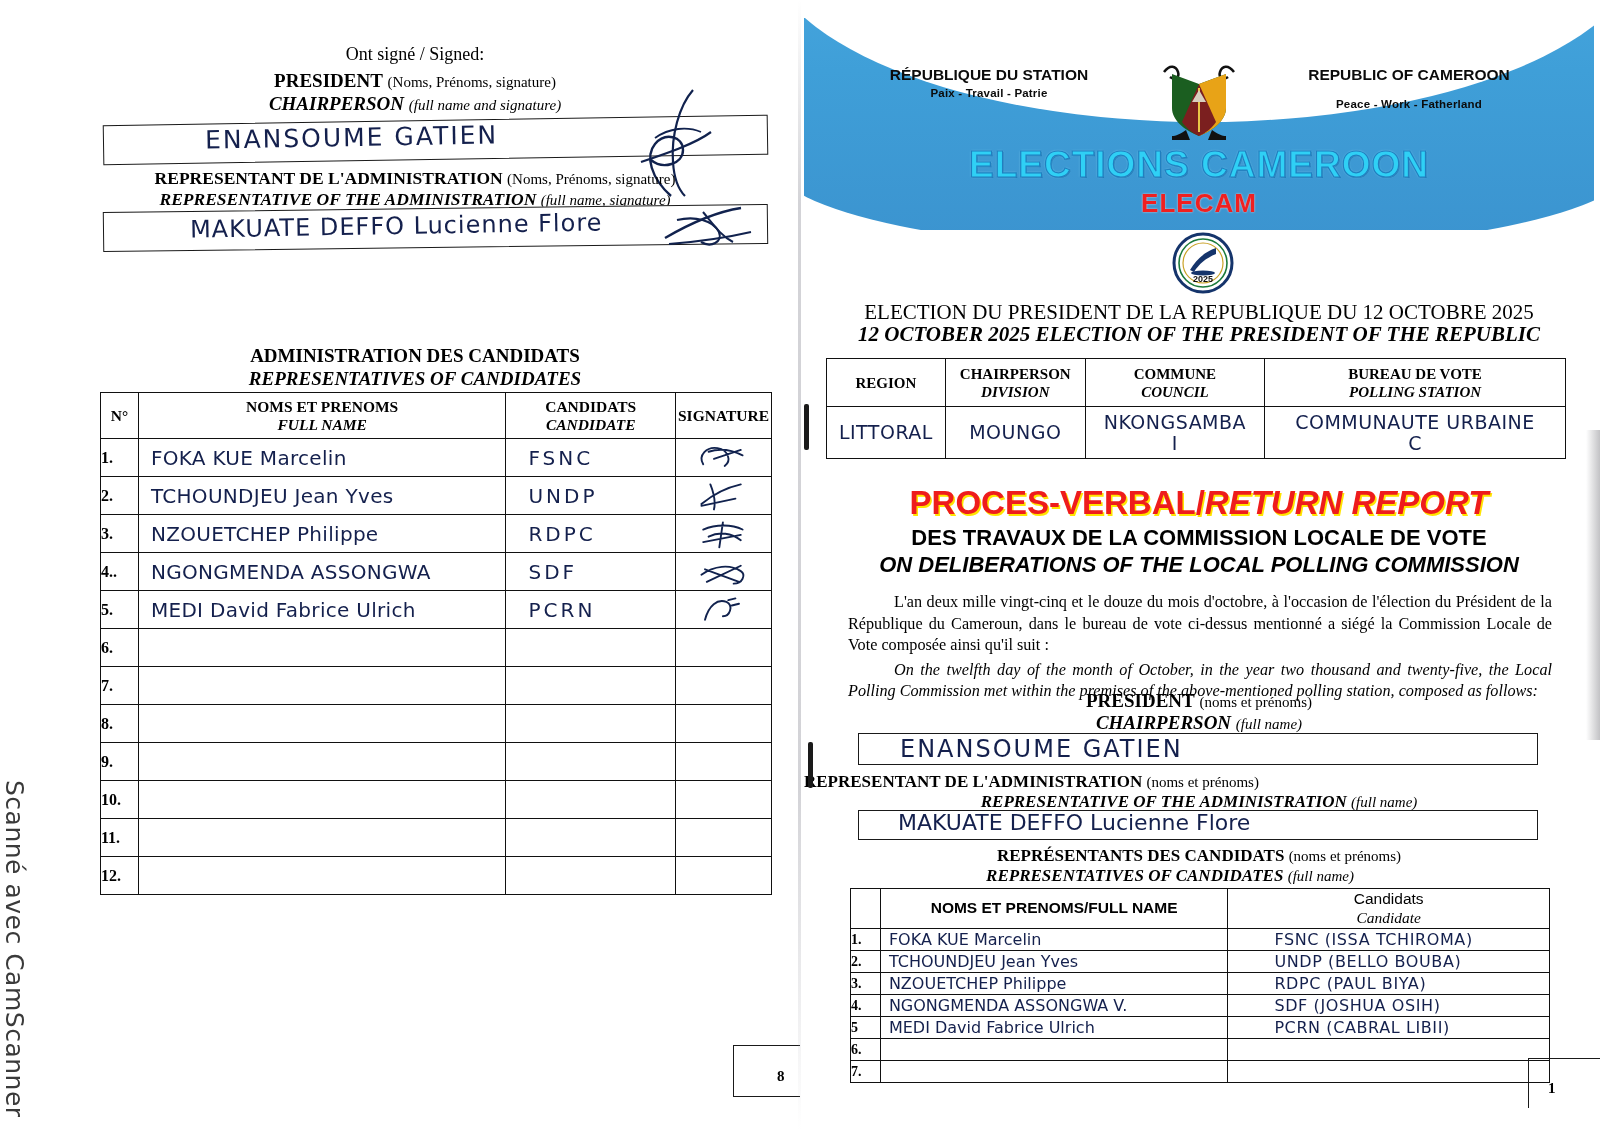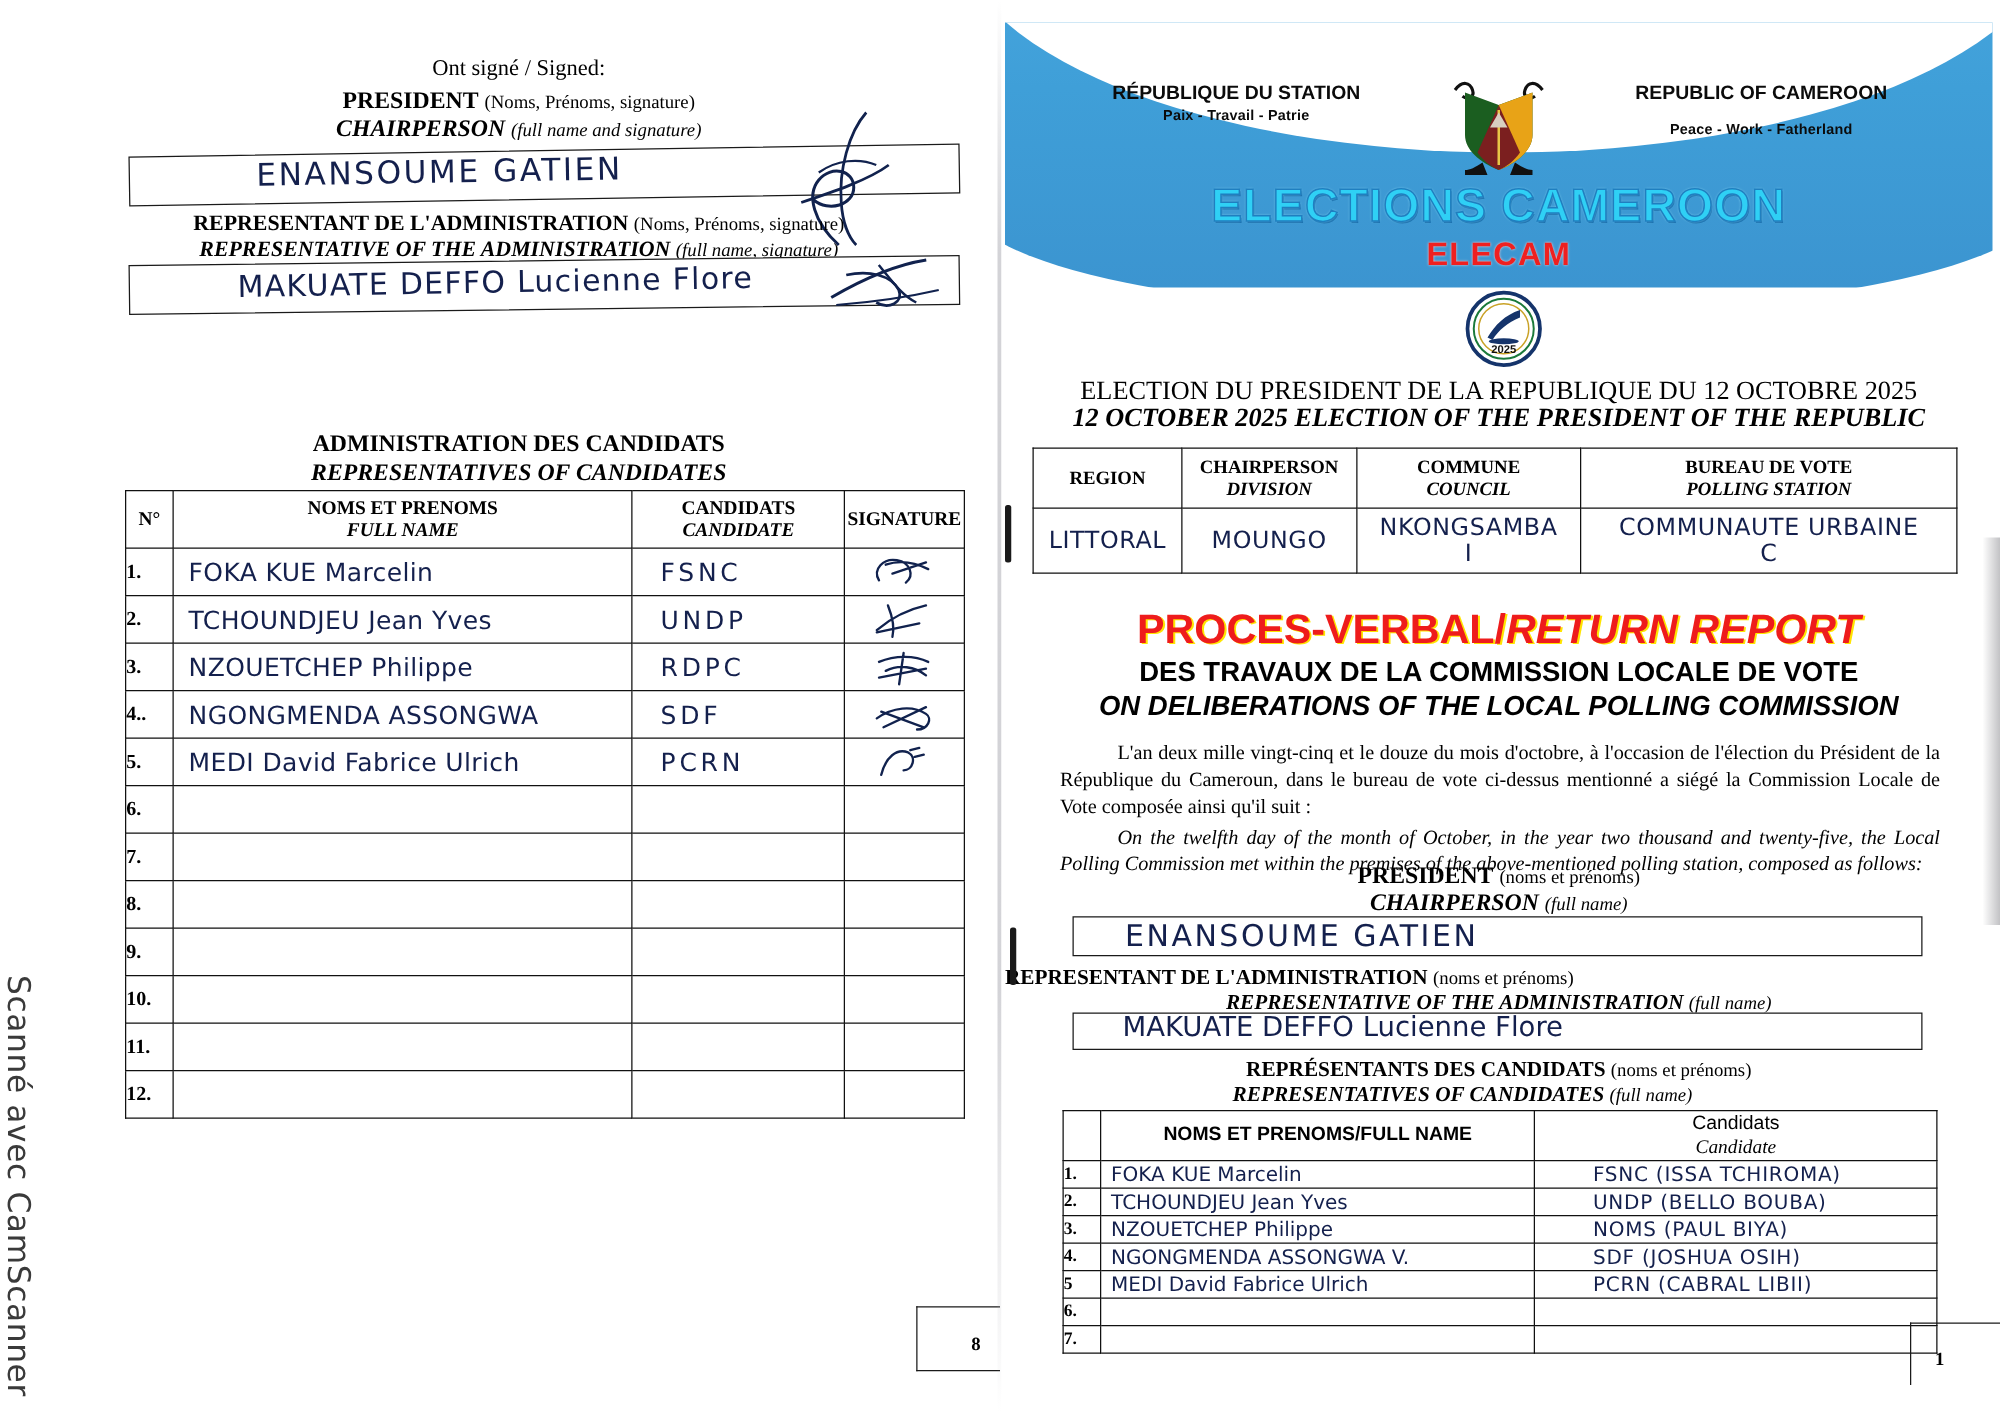--- a/index.html
+++ b/index.html
@@ -480,21 +480,21 @@
         <td class="rc-cand"><span class="rh cnd">FSNC (ISSA TCHIROMA)</span></td>
       </tr>
       <tr>
         <td class="rc-no">2.</td>
         <td class="rc-name"><span class="rh">TCHOUNDJEU Jean Yves</span></td>
         <td class="rc-cand"><span class="rh cnd">UNDP (BELLO BOUBA)</span></td>
       </tr>
       <tr>
         <td class="rc-no">3.</td>
         <td class="rc-name"><span class="rh">NZOUETCHEP Philippe</span></td>
-        <td class="rc-cand"><span class="rh cnd">NOMS (PAUL BIYA)</span></td>
+        <td class="rc-cand"><span class="rh cnd">RDPC (PAUL BIYA)</span></td>
       </tr>
       <tr>
         <td class="rc-no">4.</td>
         <td class="rc-name"><span class="rh">NGONGMENDA ASSONGWA V.</span></td>
         <td class="rc-cand"><span class="rh cnd">SDF (JOSHUA OSIH)</span></td>
       </tr>
       <tr>
         <td class="rc-no">5</td>
         <td class="rc-name"><span class="rh">MEDI David Fabrice Ulrich</span></td>
         <td class="rc-cand"><span class="rh cnd">PCRN (CABRAL LIBII)</span></td>

